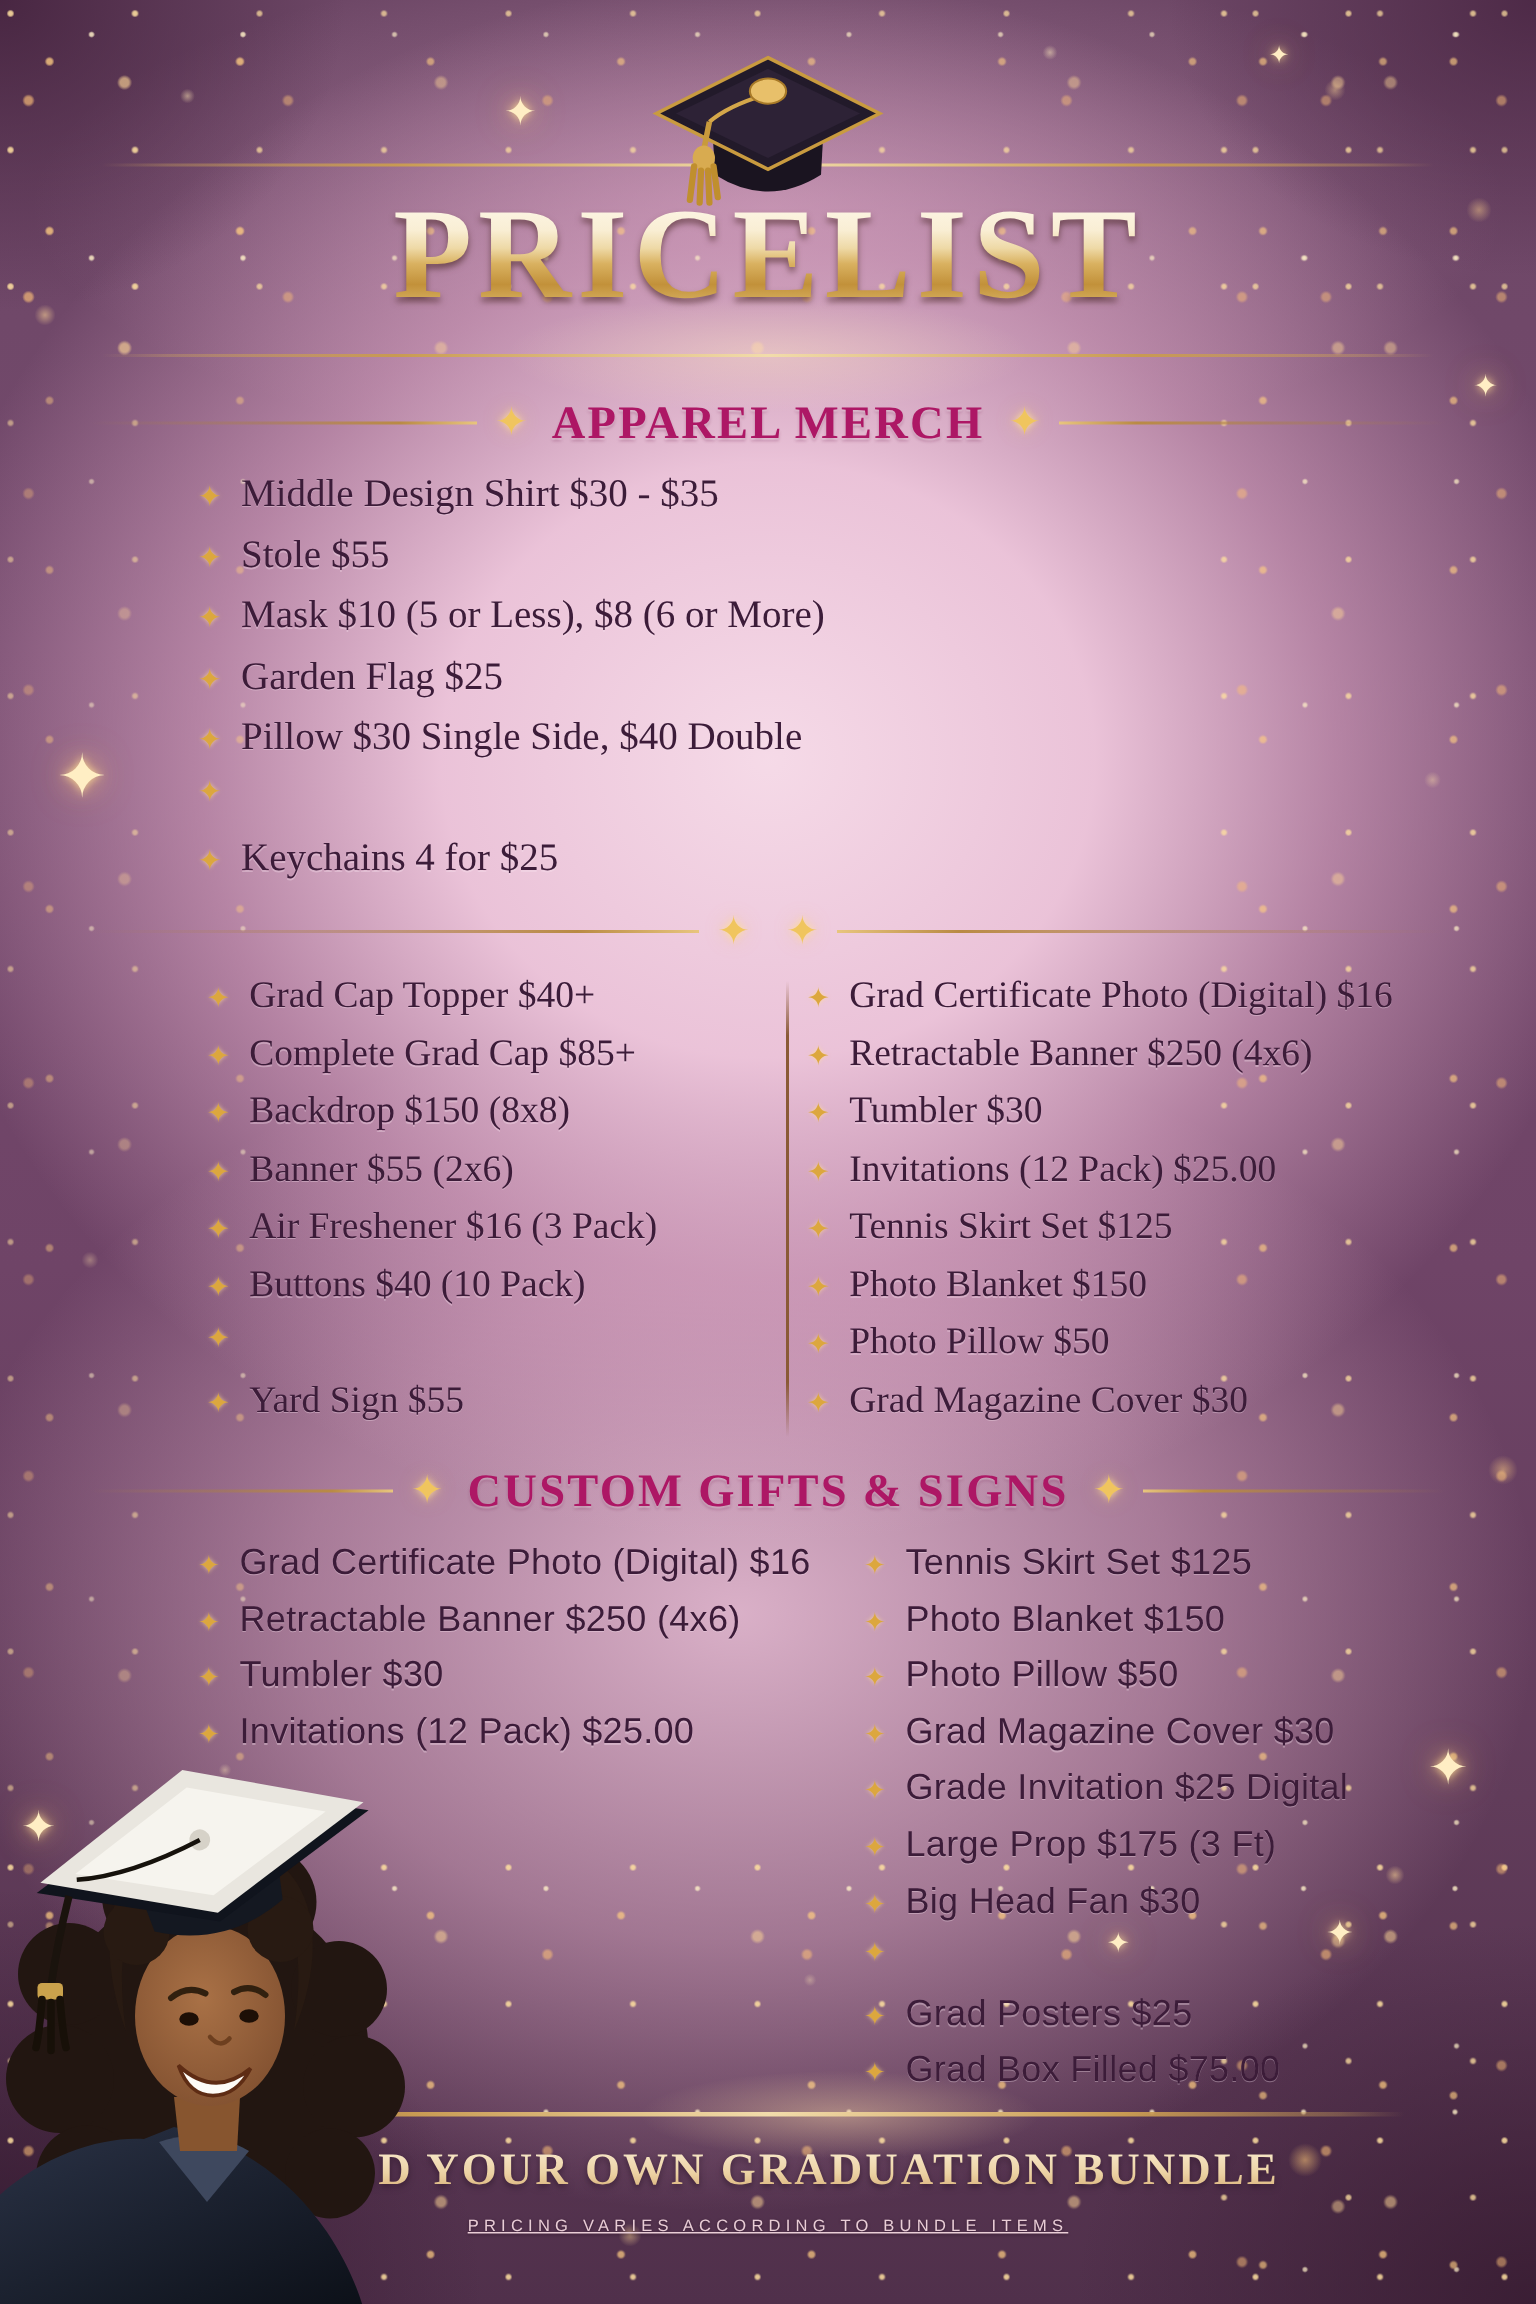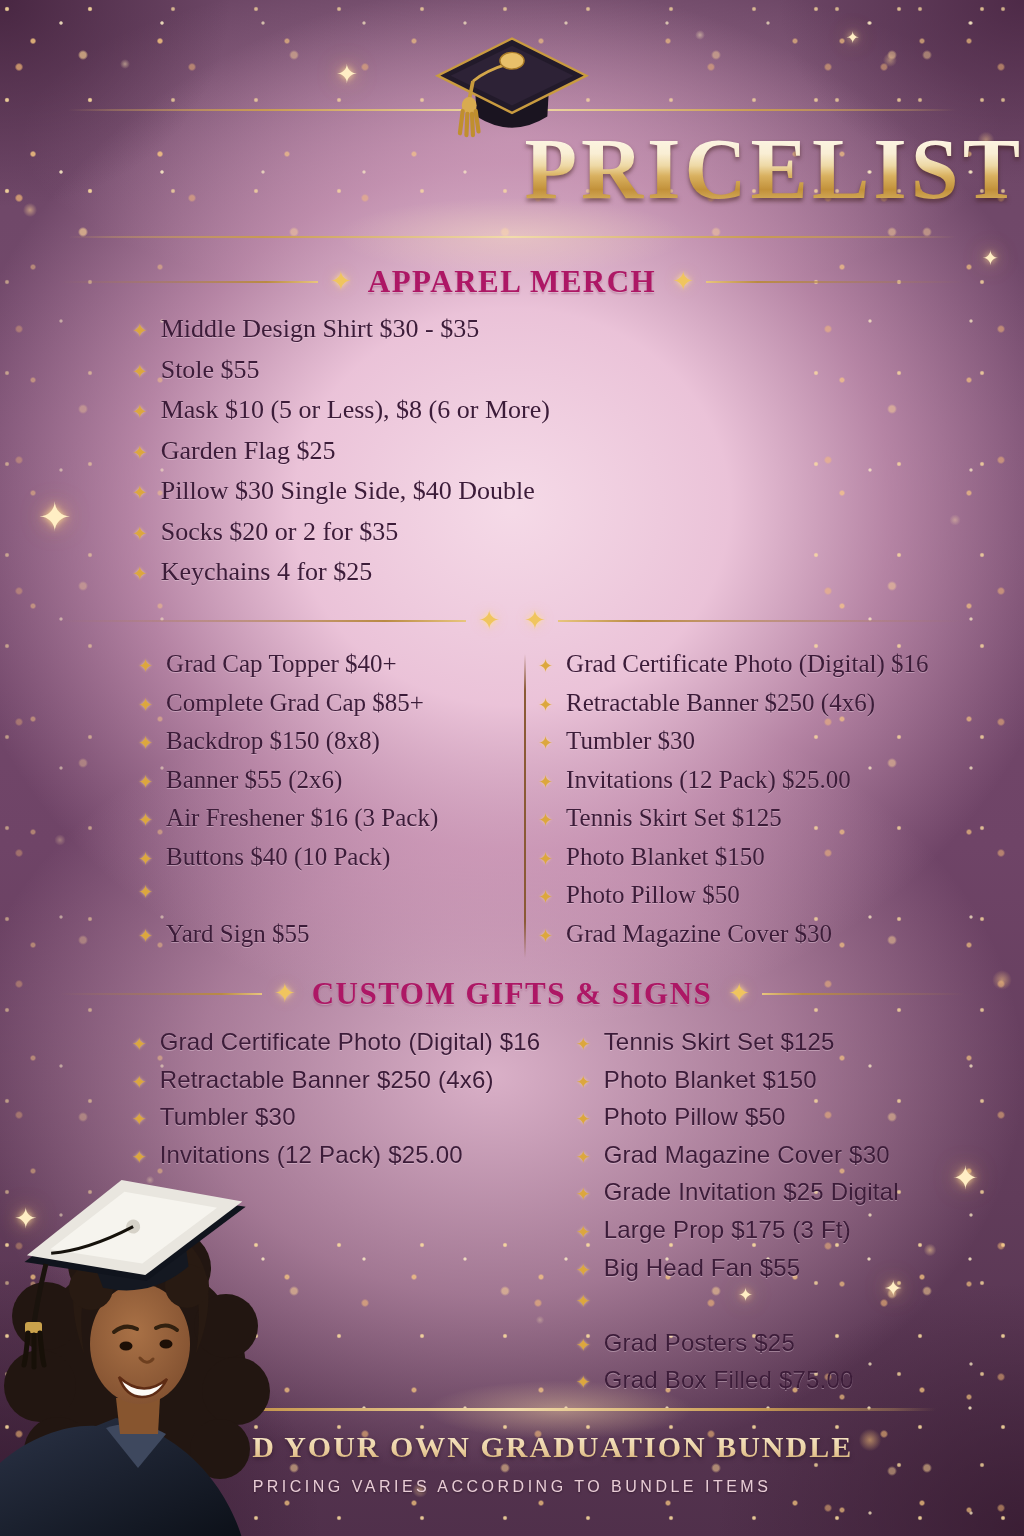--- a/index.html
+++ b/index.html
@@ -59,21 +59,21 @@
     text-shadow:0 0 6px rgba(255,222,150,.95),0 0 16px rgba(255,200,120,.7),0 0 28px rgba(255,190,110,.4);}
   
   .hline{position:absolute;height:2px;
     background:linear-gradient(90deg, rgba(220,180,110,0) 0%, rgba(202,161,92,.35) 5%, #c89a52 22%, #f2dcab 50%, #c89a52 78%, rgba(202,161,92,.35) 95%, rgba(220,180,110,0) 100%);}
   .line-top{top:109px;left:68px;right:68px;}
   .line-under-title{top:236px;left:68px;right:68px;}
   .line-footer{top:1408px;left:88px;right:88px;height:3px;}
   
   .cap{position:absolute;top:26px;left:50%;transform:translateX(-50%);}
   .title{
-    position:absolute;top:126px;left:0;width:100%;margin:0;text-align:right;
+    position:absolute;top:126px;left:0;width:100%;margin:0;text-align:center;
     font-size:86px;font-weight:bold;letter-spacing:4px;line-height:1;
     background:linear-gradient(180deg,#fffaf0 0%,#f9eed4 32%,#eed9a6 46%,#d9b160 58%,#c2913a 74%,#e6c67c 100%);
     -webkit-background-clip:text;background-clip:text;color:transparent;
     filter:drop-shadow(0 3px 2px rgba(58,26,20,.55));
   }
   
   .sec{position:absolute;left:60px;right:60px;}
   .sec1{top:264px;} .sec2{top:608px;} .sec3{top:976px;}
   .sec-head{display:flex;align-items:center;}
   .sec-line{flex:1;height:2px;}
@@ -100,22 +100,22 @@
   .sec3 .cols ul:last-of-type{flex:1;margin-left:34px;}
   .sec3 ul.items li{height:37.6px;font-size:24px;font-family:"Liberation Sans",sans-serif;
     letter-spacing:.2px;}
   
   .footer-title{position:absolute;top:1430px;left:0;width:100%;text-align:center;margin:0;
     font-size:30px;font-weight:bold;letter-spacing:2px;
     background:linear-gradient(180deg,#f9ecd2 0%,#ecd2a4 55%,#d2a76c 100%);
     -webkit-background-clip:text;background-clip:text;color:transparent;
     filter:drop-shadow(0 2px 2px rgba(40,18,36,.6));}
   .footer-sub{position:absolute;top:1478px;left:0;width:100%;text-align:center;
-    font-family:"Liberation Sans",sans-serif;font-size:16px;letter-spacing:3.5px;color:#e9cdd6;
-    text-shadow:0 1px 2px rgba(40,18,36,.6);}
+    font-family:"Liberation Sans",sans-serif;font-size:11px;letter-spacing:3.5px;color:#e9cdd6;
+    text-shadow:0 1px 2px rgba(40,18,36,.6);text-decoration:underline;}
   
   .graduate{position:absolute;left:-12px;bottom:-2px;}
 </style>
 </head>
 <body>
 
 <div class="poster">
   <div class="bg"></div>
   <div class="glitter g-top"></div>
   <div class="glitter g-bottom"></div>
@@ -172,21 +172,20 @@
         <li>
           <span class="bullet">✦</span>
           <span>Garden Flag $25</span>
         </li>
         <li>
           <span class="bullet">✦</span>
           <span>Pillow $30 Single Side, $40 Double</span>
         </li>
         <li>
           <span class="bullet">✦</span>
-          <span>Socks $20 or 2 for $35</span>
         </li>
         <li>
           <span class="bullet">✦</span>
           <span>Keychains 4 for $25</span>
         </li>
       </ul>
   </section>
 
   <section class="sec sec2">
     <div class="sec-head">
@@ -314,21 +313,21 @@
           <li>
             <span class="bullet">✦</span>
             <span>Grade Invitation $25 Digital</span>
           </li>
           <li>
             <span class="bullet">✦</span>
             <span>Large Prop $175 (3 Ft)</span>
           </li>
           <li>
             <span class="bullet">✦</span>
-            <span>Big Head Fan $55</span>
+            <span>Big Head Fan $30</span>
           </li>
           <li>
             <span class="bullet">✦</span>
           </li>
           <li>
             <span class="bullet">✦</span>
             <span>Grad Posters $25</span>
           </li>
           <li>
             <span class="bullet">✦</span>

